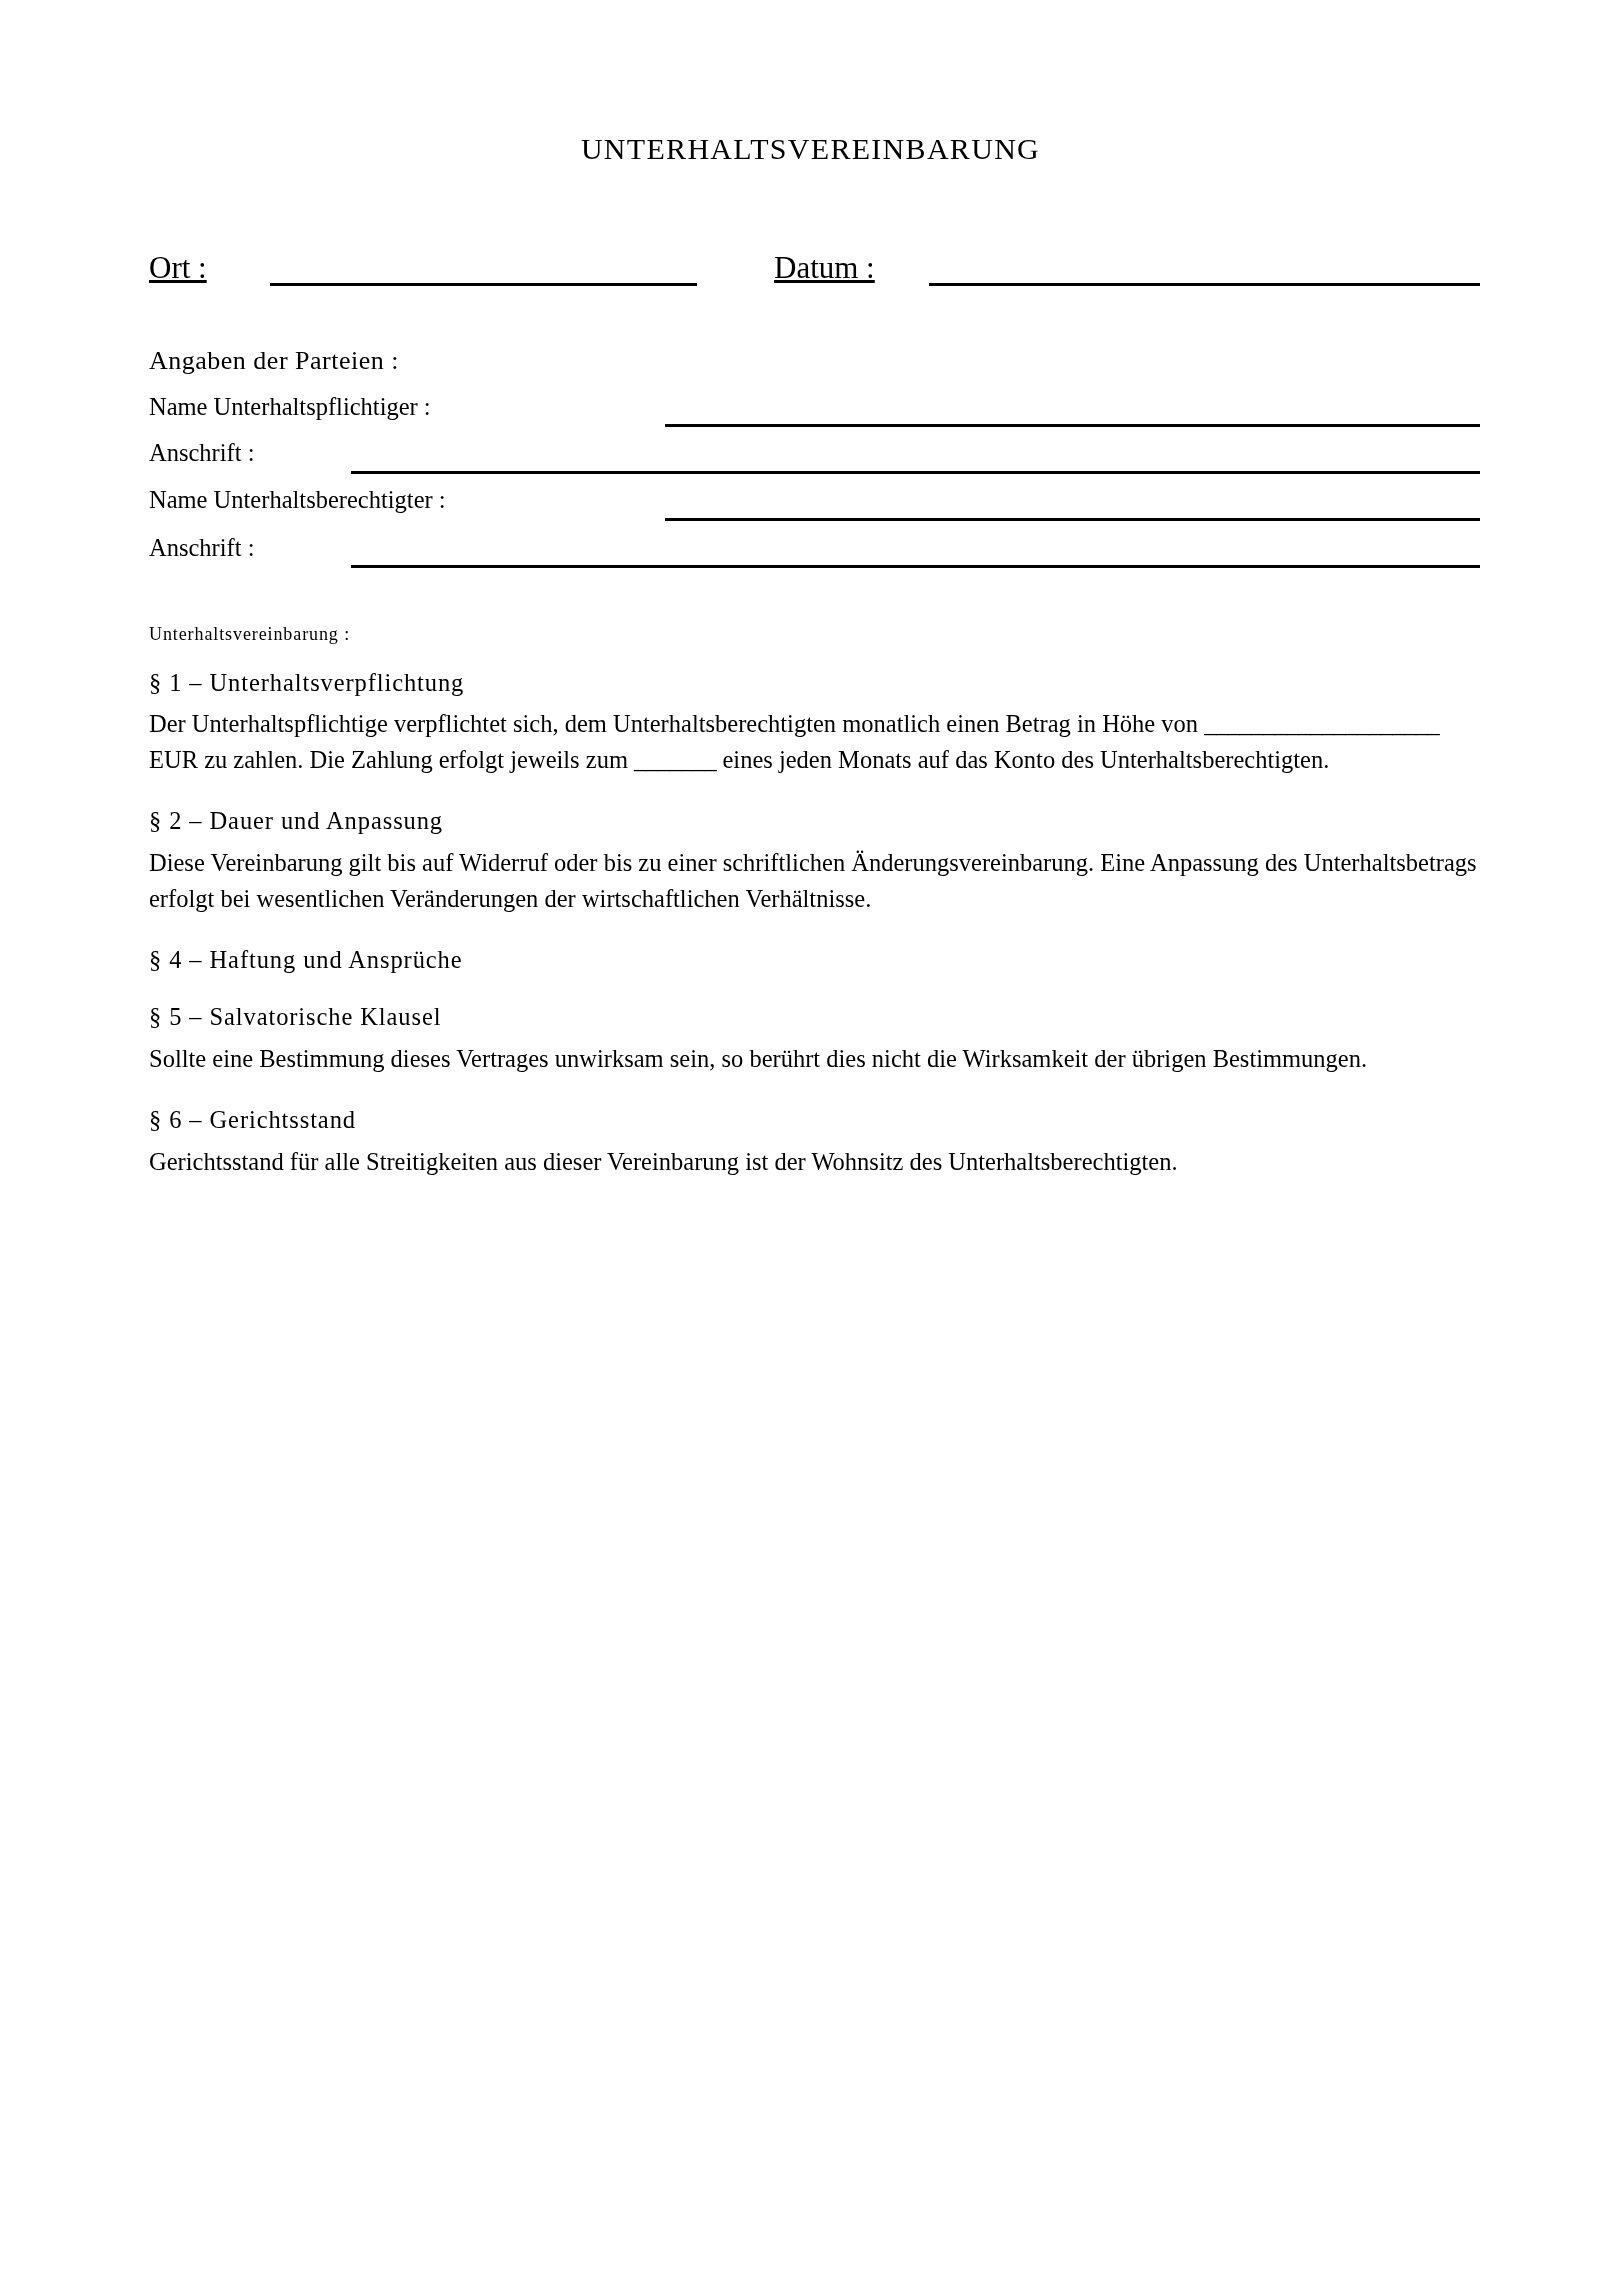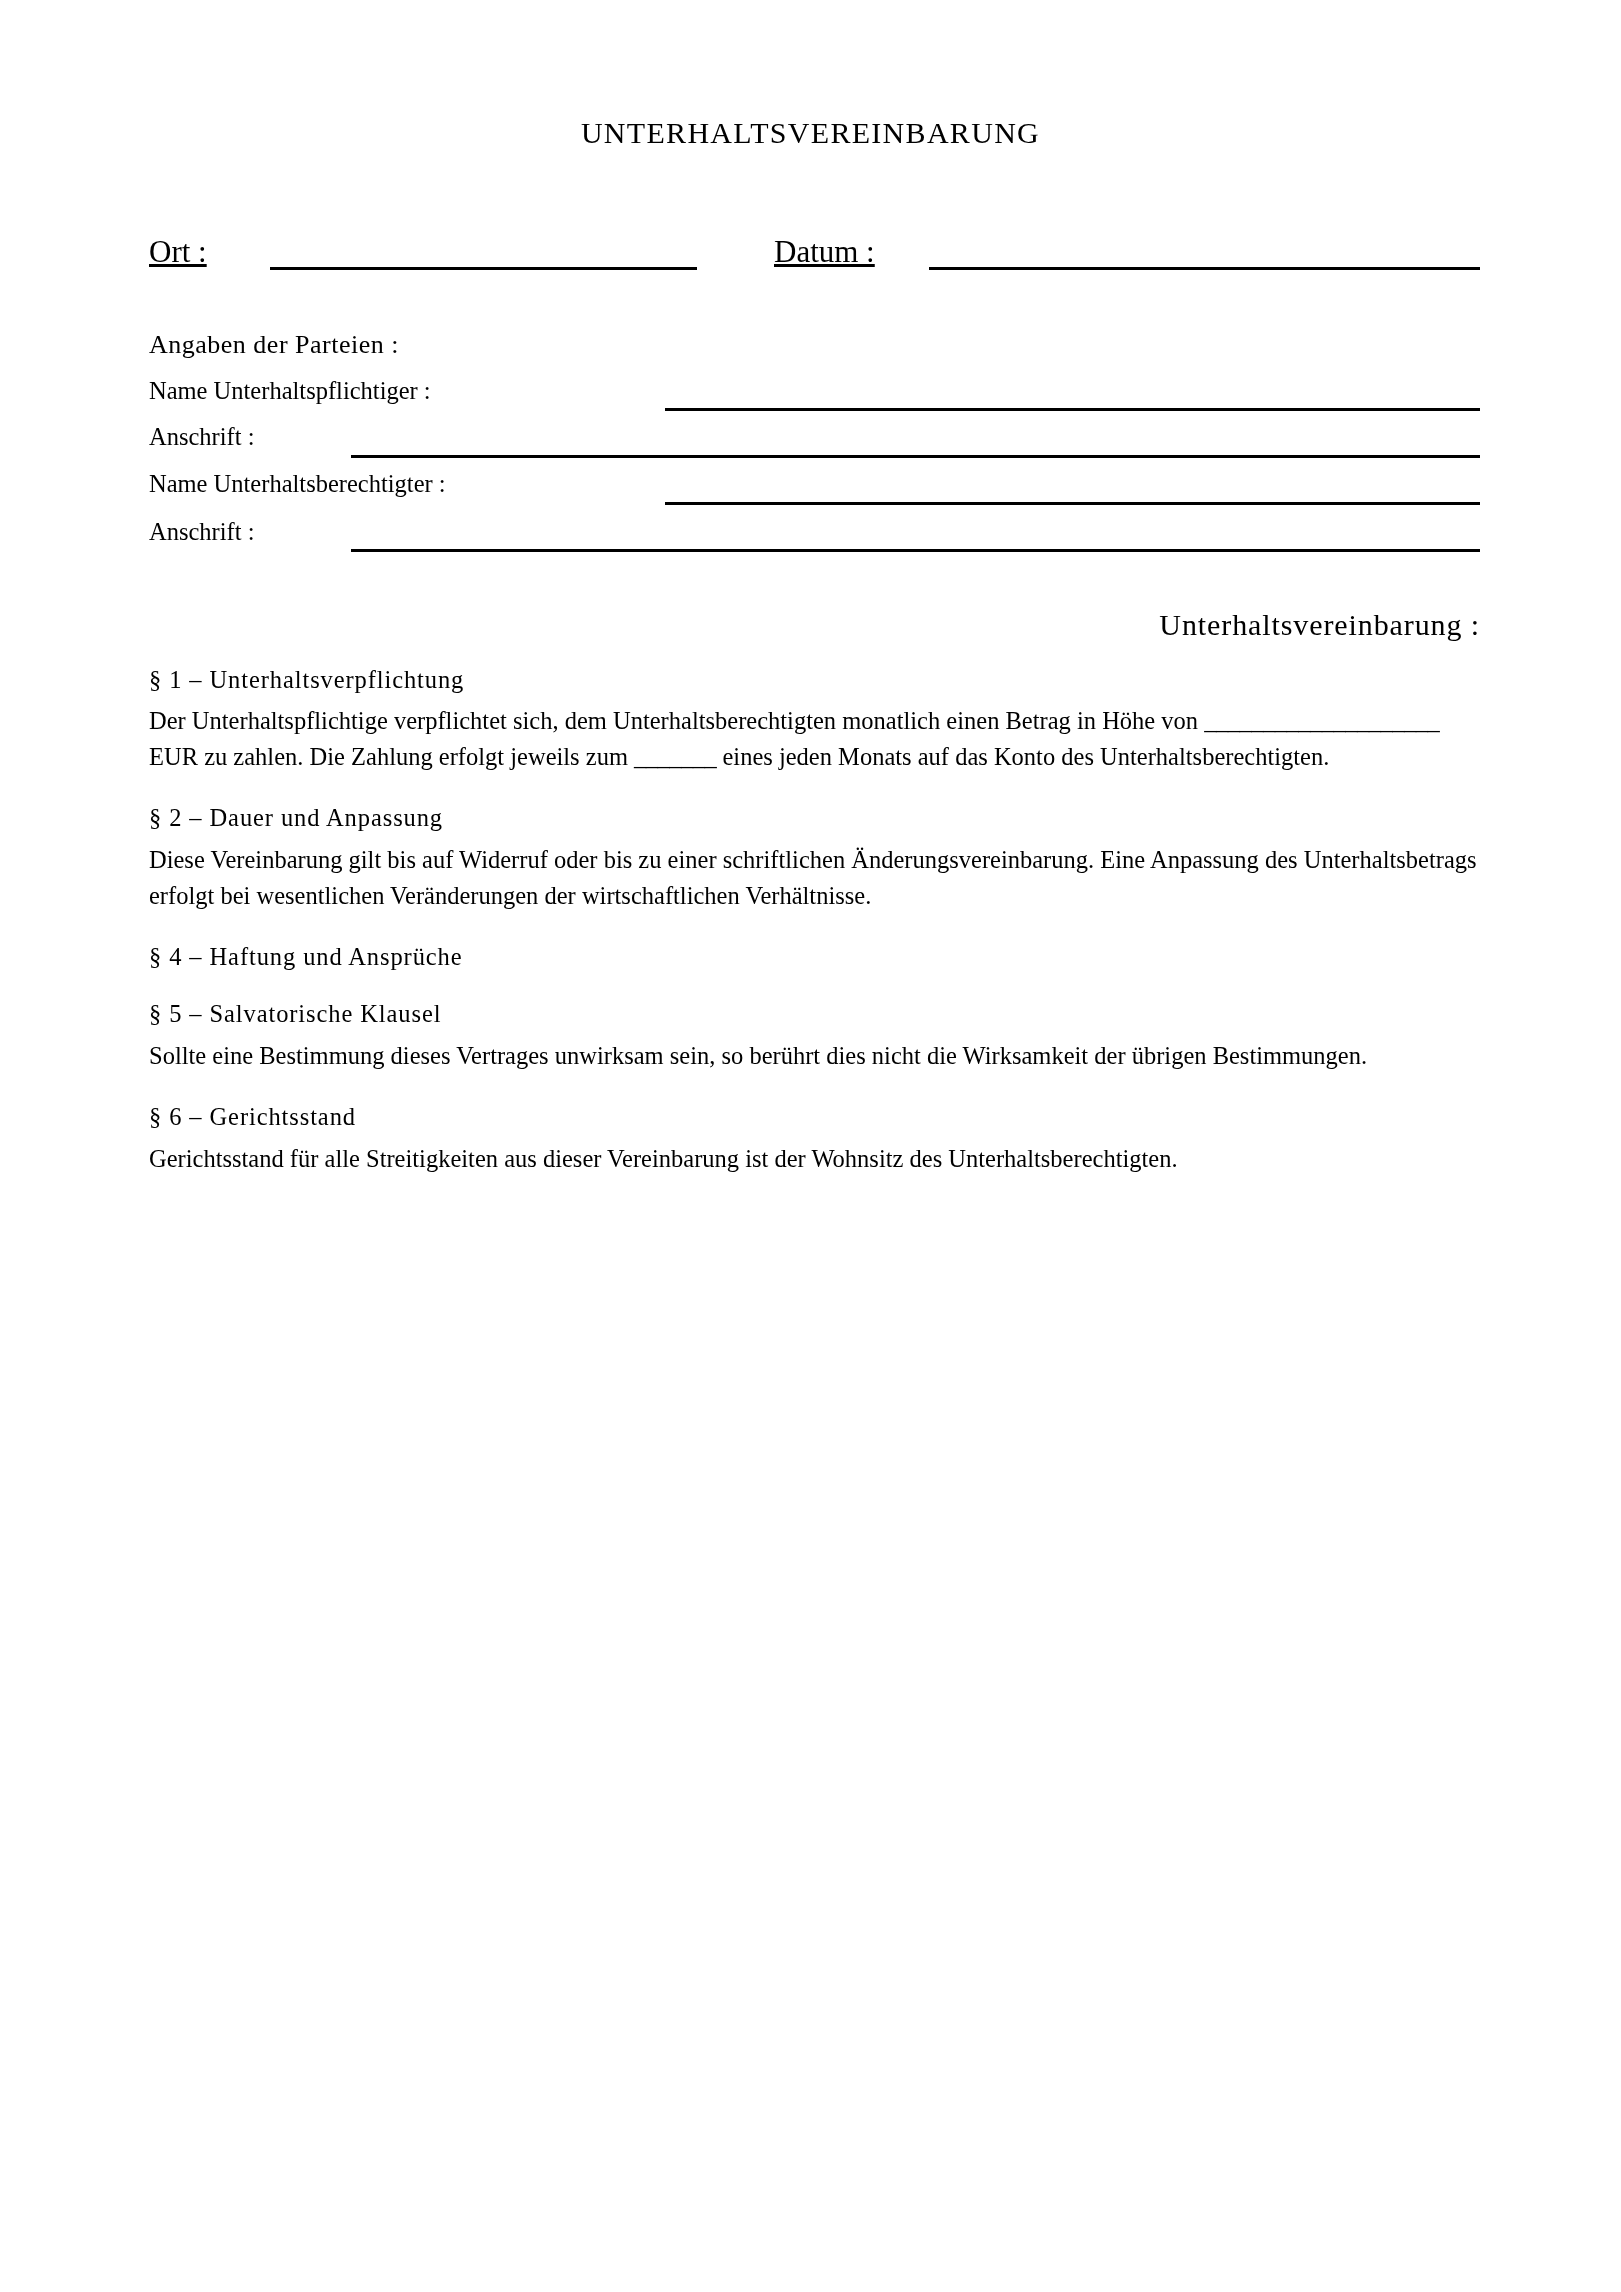--- a/index.html
+++ b/index.html
@@ -10,21 +10,21 @@
   }
   body {
     font-family: "Liberation Serif", "DejaVu Serif", serif;
     color: #000000;
   }
   .page {
     position: relative;
     width: 1621px;
     height: 2208px;
     background: #ffffff;
-    margin: 0 auto;
+    margin: 16px auto;
     overflow: hidden;
     box-sizing: border-box;
   }
   .doc-title {
     position: absolute;
     left: 0;
     top: 116px;
     width: 1621px;
     text-align: center;
     font-size: 30px;
@@ -82,24 +82,23 @@
   .rule-p4 { left: 351px; top: 549px; width: 1129px; }
 
   
   .body-block {
     position: absolute;
     left: 149px;
     top: 608px;
     width: 1331px;
   }
   .intro-heading {
-    font-size: 30px;
+    font-size: 18px;
     letter-spacing: 0.9px;
     margin: 0 0 23.5px 0;
-    text-align: right;
   }
   .clause {
     margin: 0 0 29px 0;
   }
   .clause-title {
     font-size: 24.5px;
     letter-spacing: 0.9px;
     margin: 0 0 9.8px 0;
     white-space: nowrap;
   }

